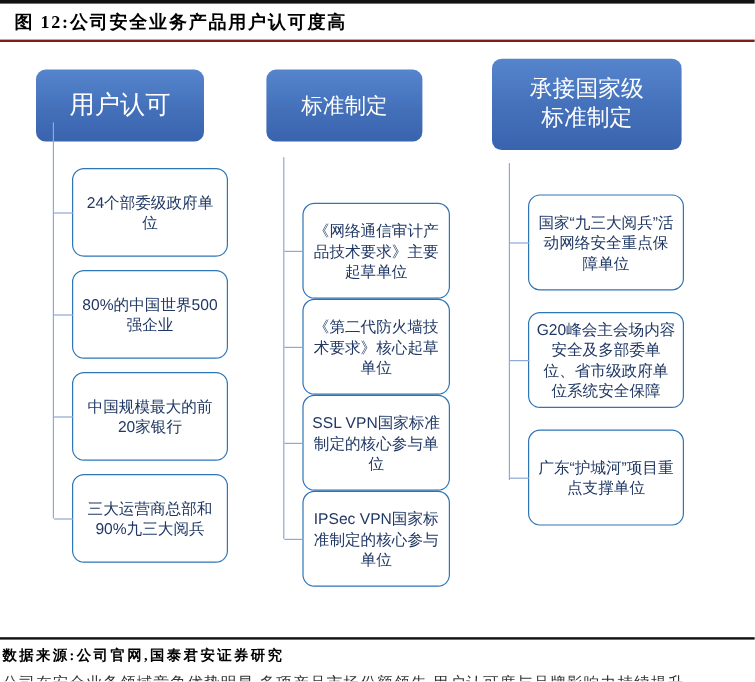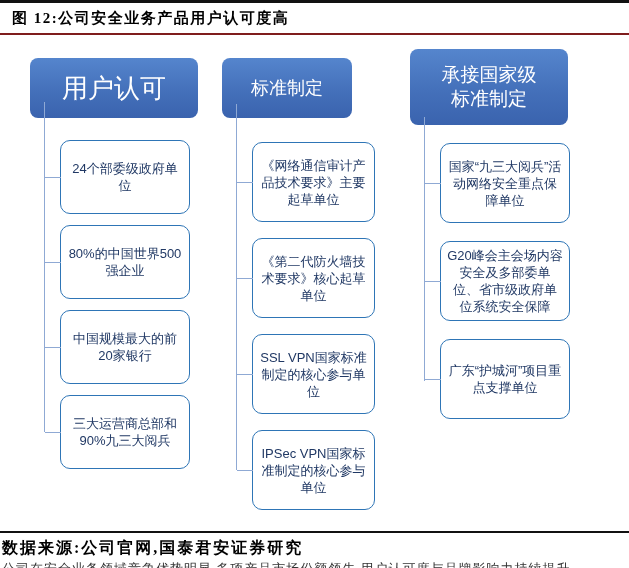--- a/index.html
+++ b/index.html
@@ -30,32 +30,32 @@
   .col-2{width:153px;margin-right:35px;}
   .col-3{width:160px;}
   .header{
     border-radius:8px;
     background:linear-gradient(180deg,#5585cd 0%,#4470ba 55%,#3a63ae 100%);
     color:#ffffff;
     display:flex;flex-direction:column;align-items:center;justify-content:center;
     text-align:center;
     line-height:1.25;
   }
-  .col-1 .header{width:168px;height:60px;margin-top:9px;font-size:26px;}
+  .col-1 .header{width:140px;height:60px;margin-top:9px;font-size:21px;}
   .col-2 .header{width:130px;height:60px;margin-top:9px;font-size:18px;}
   .col-3 .header{width:158px;height:76px;margin-top:0;font-size:19px;}
   .header span{display:block;}
   .children{
     position:relative;
     display:flex;flex-direction:column;
     padding-left:30px;
   }
   .col-1 .children{margin-top:22px;gap:11px;}
-  .col-2 .children{margin-top:24px;gap:16px;}
-  .col-3 .children{margin-top:18px;gap:18px;}
+  .col-2 .children{margin-top:51px;}
+  .col-3 .children{margin-top:37px;gap:18px;}
   .children::before{
     content:"";position:absolute;left:14px;width:0;
     border-left:1.5px solid #8fa9d4;
   }
   .col-1 .children::before{top:-38px;bottom:37px;}
   .col-2 .children::before{top:-38px;bottom:40px;}
   .col-3 .children::before{top:-26px;bottom:38px;}
   .child{
     position:relative;
     border:1.5px solid #2e75b6;border-radius:10px;
@@ -73,21 +73,21 @@
     border-top:1.5px solid #8fa9d4;
   }
   
   .footer{
     position:absolute;left:0;right:0;top:531px;
     border-top:2px solid #111111;
     padding:5px 0 0 2px;
   }
   .footer .source{
     font-family:"Liberation Serif","DejaVu Serif",serif;
-    font-weight:700;font-size:16px;color:#000;
+    font-weight:700;font-size:12px;color:#000;
     letter-spacing:2px;
   }
   .clipped-line{
     position:absolute;left:2px;right:0;top:560px;height:8px;
     overflow:hidden;
     font-family:"Liberation Serif","DejaVu Serif",serif;
     font-size:13px;color:#333;letter-spacing:1px;
     white-space:nowrap;
   }
 </style>

